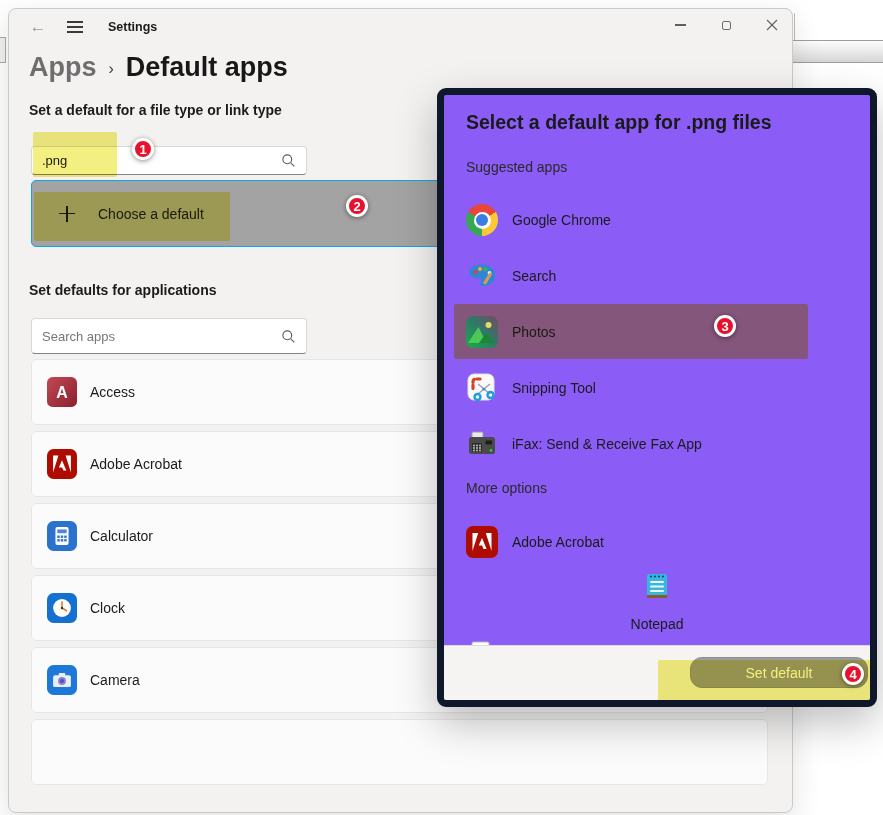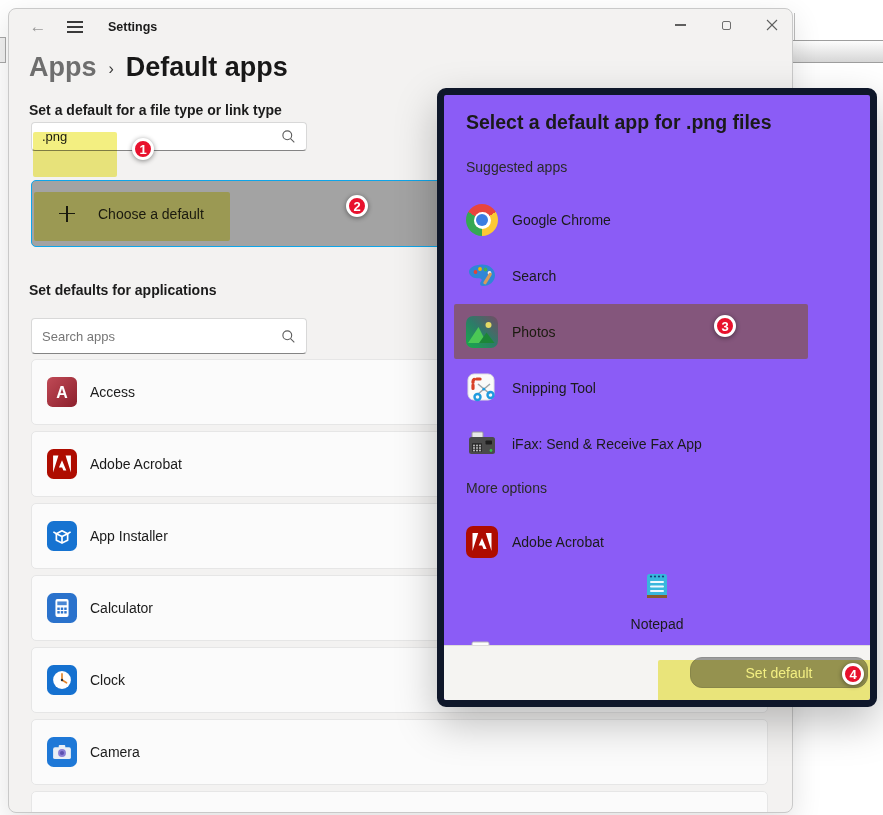--- a/index.html
+++ b/index.html
@@ -45,21 +45,21 @@
 
   .section-heading { position:absolute; left:20px; font-size:14px; font-weight:700; color:#1b1b1b; }
   .h-filetype { top:93px; }
   .h-apps { top:273px; }
 
   .text-input {
     position:absolute; left:22px; width:276px; display:flex; align-items:center;
     background:#ffffff; border:1px solid #d8d8d8; border-bottom-color:#848484;
     border-radius:4px; padding:0 10px; font-size:13px;
   }
-  .input-filetype { top:113px; height:29px; }
+  .input-filetype { top:137px; height:29px; }
   .input-search-apps { top:309px; height:36px; }
   .text-input input {
     border:none; outline:none; background:transparent; flex:1; min-width:0;
     font-family:"Liberation Sans", sans-serif; font-size:13px; color:#1b1b1b;
   }
   .text-input input::placeholder { color:#767676; }
   .search-glyph { flex:none; margin-left:6px; }
 
   .choose-card {
     position:absolute; left:22px; top:171px; width:737px; height:67px;
@@ -220,32 +220,20 @@
     </div>
 
     <div class="app-row">
       <svg class="icon30" viewBox="0 0 32 32">
         <rect width="32" height="32" rx="7" fill="#ae0c00"></rect>
         <path fill="#fff" d="M12.2 7H6.5v18zM19.8 7h5.7v18zM16 12.1L20.6 23h-3.1l-1.4-3.4h-3.4z"></path>
       </svg>
       <span class="label">Adobe Acrobat</span>
     </div>
 
-    <div class="app-row">
-      <svg class="icon30" viewBox="0 0 32 32">
-        <rect width="32" height="32" rx="7" fill="#1673d1"></rect>
-        <g fill="none" stroke="#fff" stroke-width="1.8" stroke-linejoin="round">
-          <path d="M10 13.5 L16 10.5 L22 13.5 L16 16.5 Z"></path>
-          <path d="M10 13.5 V20.5 L16 23.5 L22 20.5 V13.5"></path>
-          <path d="M16 16.5 V23.5"></path>
-          <path d="M10 13.5 L6.8 11.6 M22 13.5 L25.2 11.6"></path>
-        </g>
-      </svg>
-      <span class="label">App Installer</span>
-    </div>
 
     <div class="app-row">
       <svg class="icon30" viewBox="0 0 32 32">
         <rect width="32" height="32" rx="7" fill="#2a72cc"></rect>
         <rect x="9" y="6.5" width="14" height="19" rx="2" fill="#fff"></rect>
         <rect x="11" y="9" width="10" height="4" fill="#2a72cc" opacity="0.85"></rect>
         <g fill="#2a72cc">
           <rect x="11" y="15.5" width="2.6" height="2.6"></rect>
             <rect x="14.7" y="15.5" width="2.6" height="2.6"></rect>
             <rect x="18.4" y="15.5" width="2.6" height="2.6"></rect>

